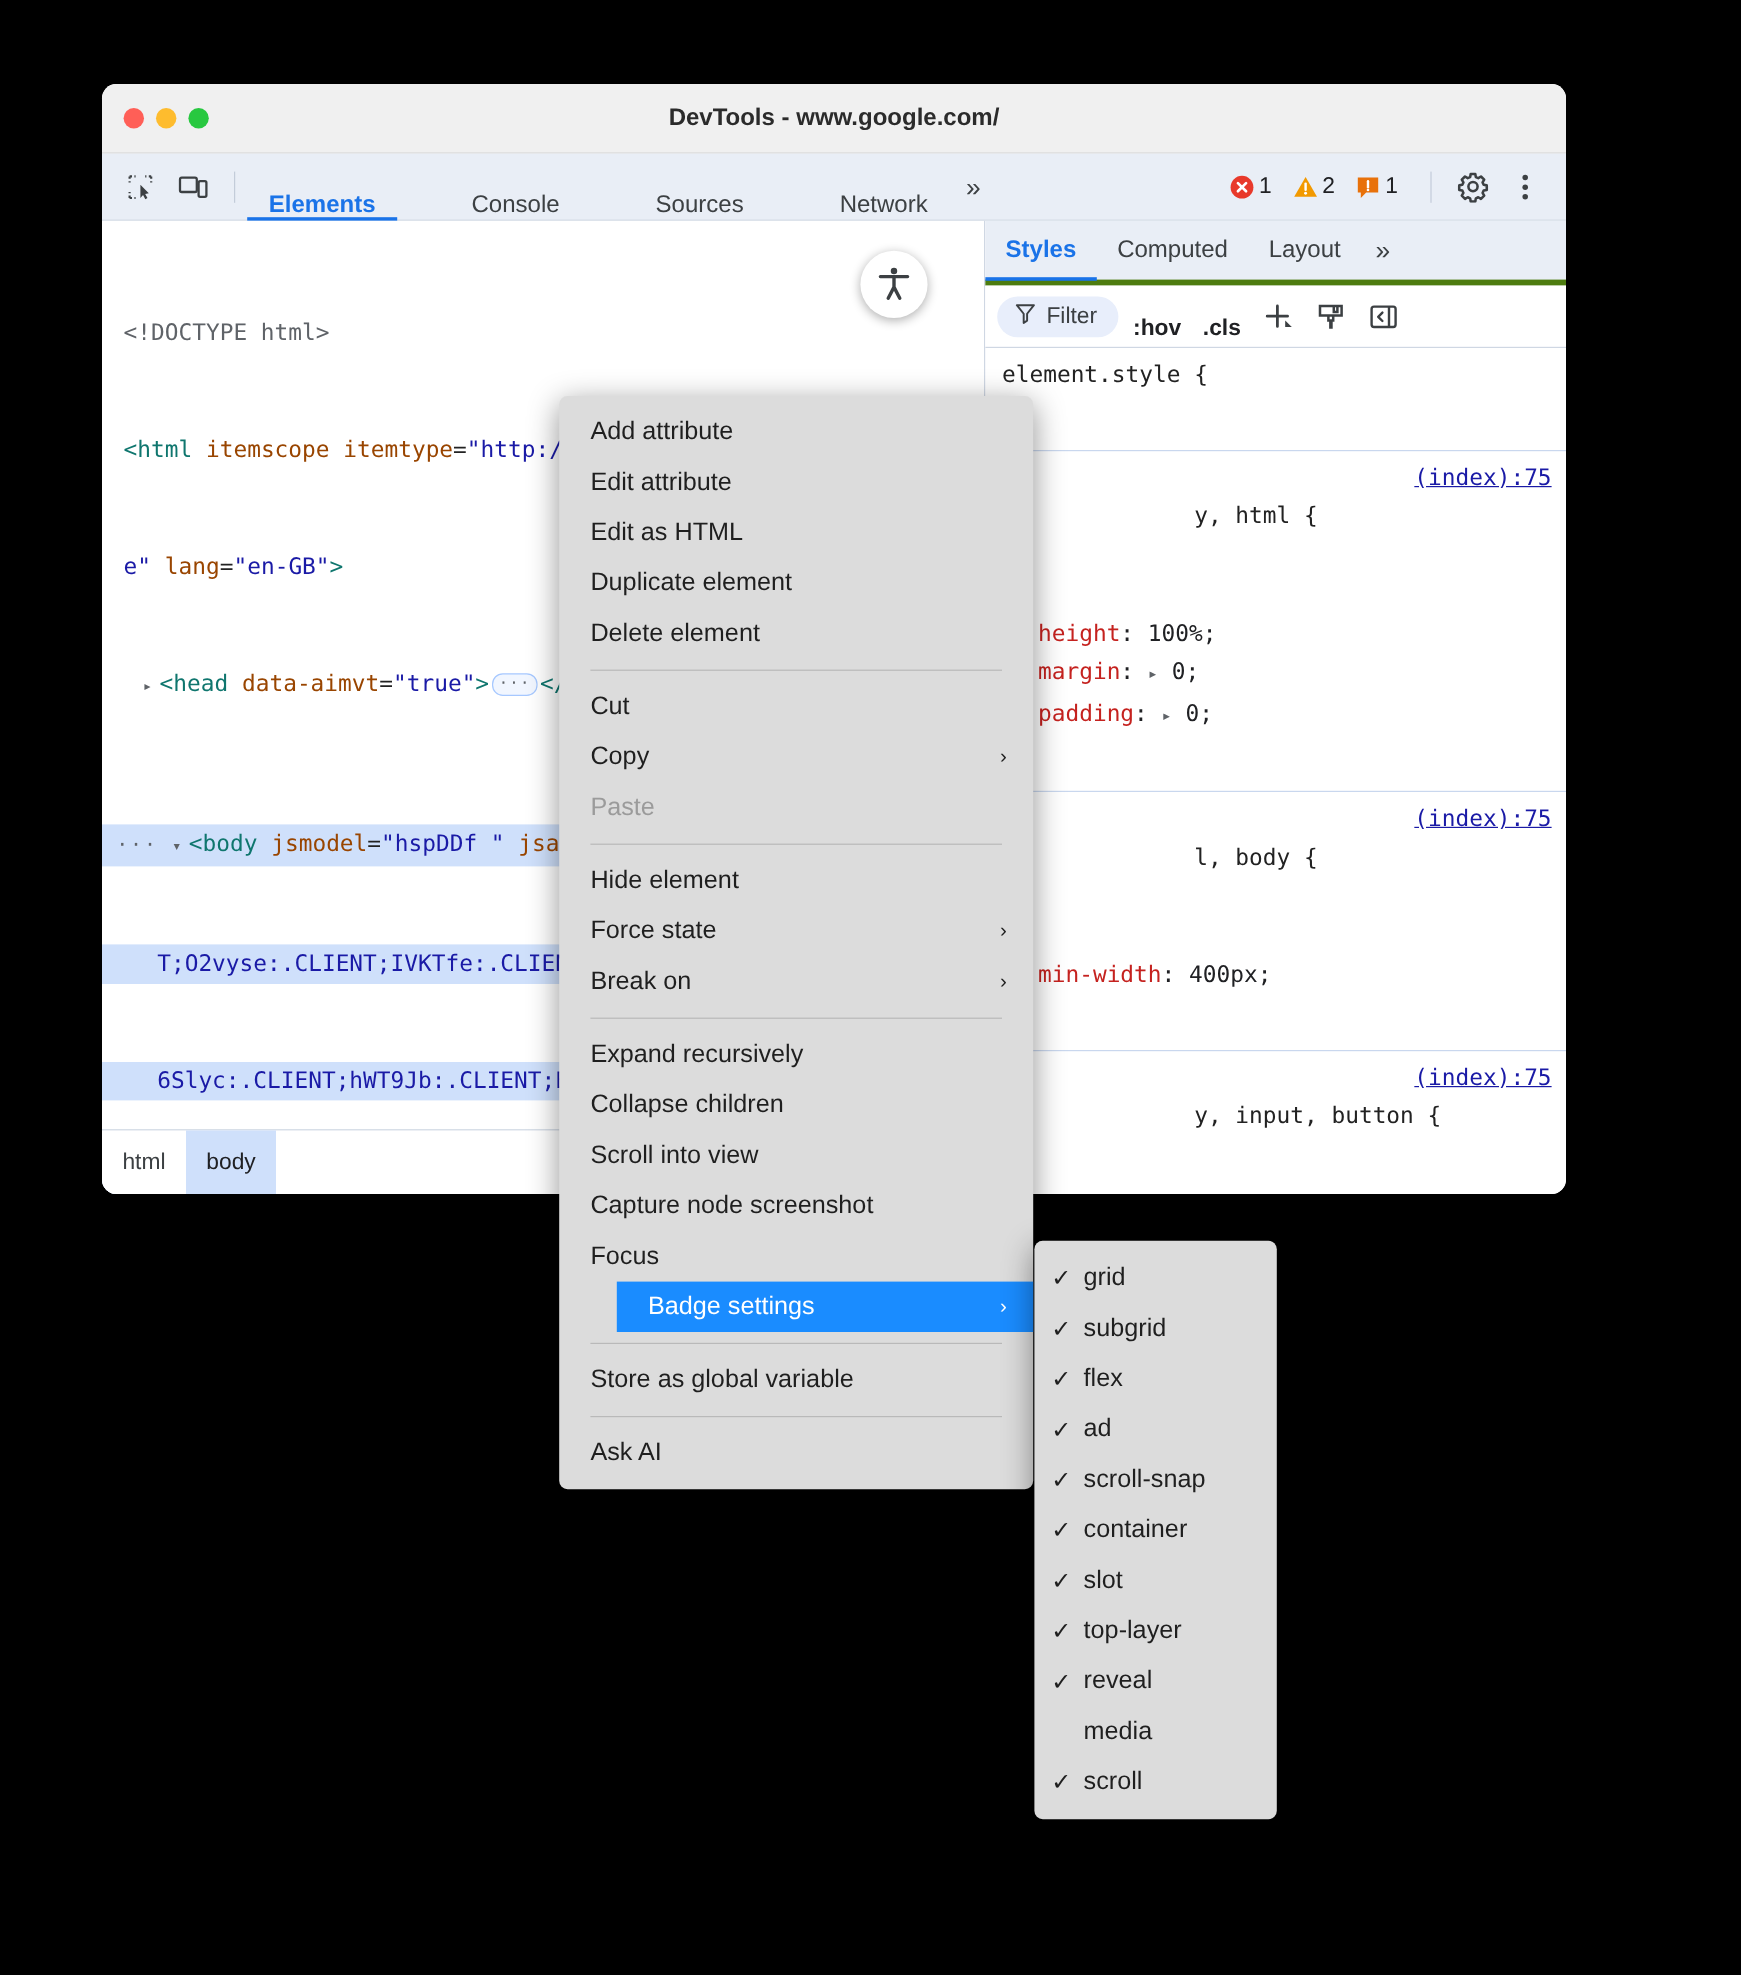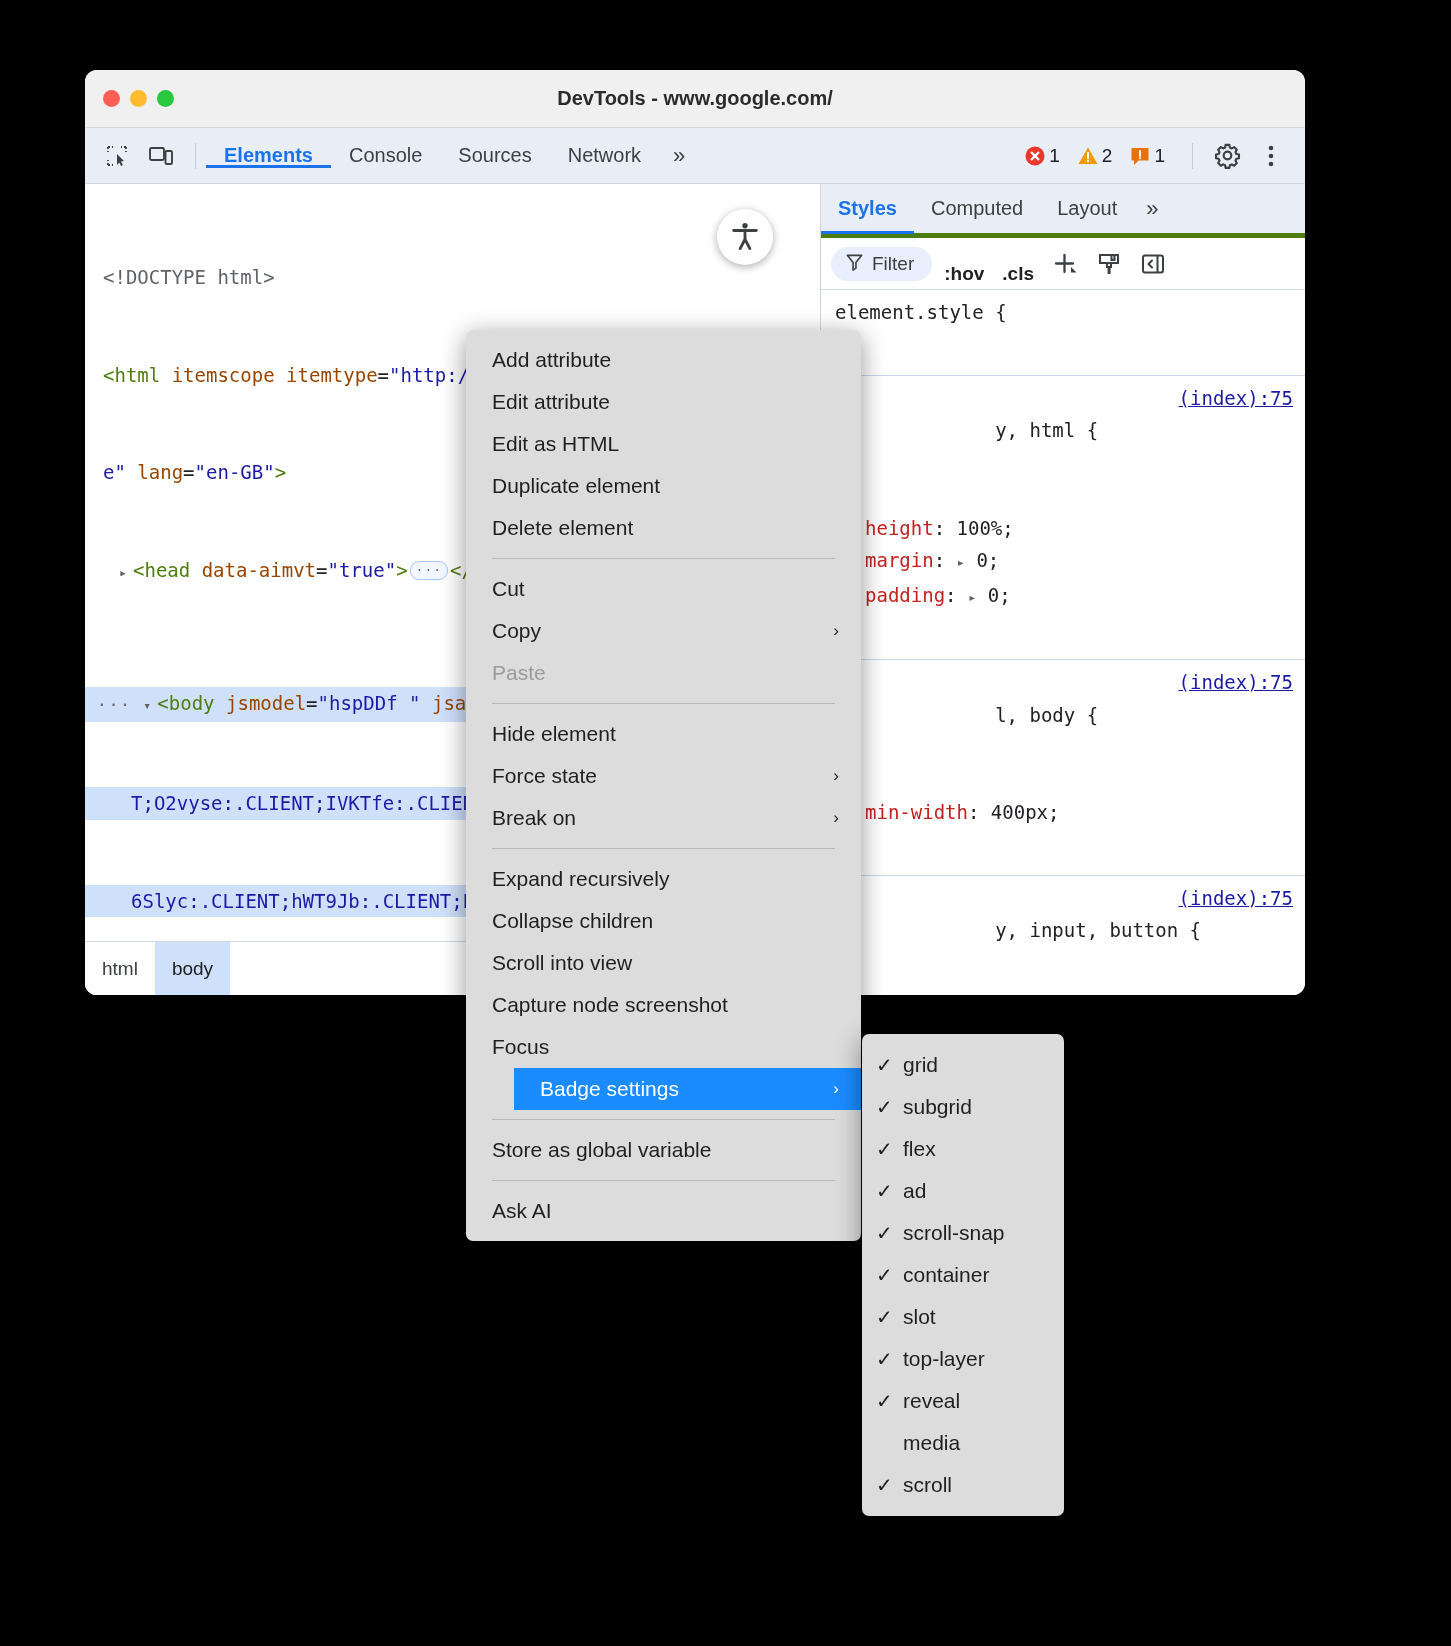--- a/index.html
+++ b/index.html
@@ -48,21 +48,21 @@
     display: flex; align-items: stretch;
     position: relative;
   }
   .tb-left { display: flex; align-items: center; gap: 4px; padding-left: 12px; }
   .icon-btn {
     width: 40px; height: 40px;
     display: flex; align-items: center; justify-content: center;
     border-radius: 5px;
   }
   .tb-sep { width: 1px; height: 26px; background: #c3ccd9; margin: 0 10px; align-self: center; }
-  .dt-tabs { display: flex; align-items: center; }
+  .dt-tabs { display: flex; align-items: flex-end; gap: 44px; }
   .dt-tab {
     display: flex; align-items: center; padding: 0 18px;
     font-size: 20px; color: #3c4043;
     position: relative;
   }
   .dt-tab.active { color: #1a73e8; font-weight: bold; }
   .dt-tab.active::after {
     content: ""; position: absolute; left: 0; right: 0; bottom: -1px;
     height: 3px; background: #1a73e8;
   }
@@ -94,21 +94,21 @@
     font-size: 19px;
     line-height: 32.5px;
     padding: 12px 0 0 0;
     white-space: pre;
     color: #222;
   }
   .dom-line { padding-left: 18px; position: relative; }
   .dom-line.selband { background: #cfe0fb; }
   .attr { color: #994500; }
   .val { color: #1a1aa6; }
-  .punct { color: #4d7c0f; }
+  .punct { color: #0f766e; }
   .gray { color: #5f6368; }
   .arrow {
     display: inline-block; width: 14px; color: #5f6368; font-size: 13px;
   }
   .ellip {
     display: inline-block;
     border: 1px solid #a6c8ff; border-radius: 9px;
     background: #f1f6ff; color: #5f6368;
     font-size: 13px; line-height: 13px;
     padding: 1px 5px 3px; margin: 0 2px; vertical-align: 3px;

